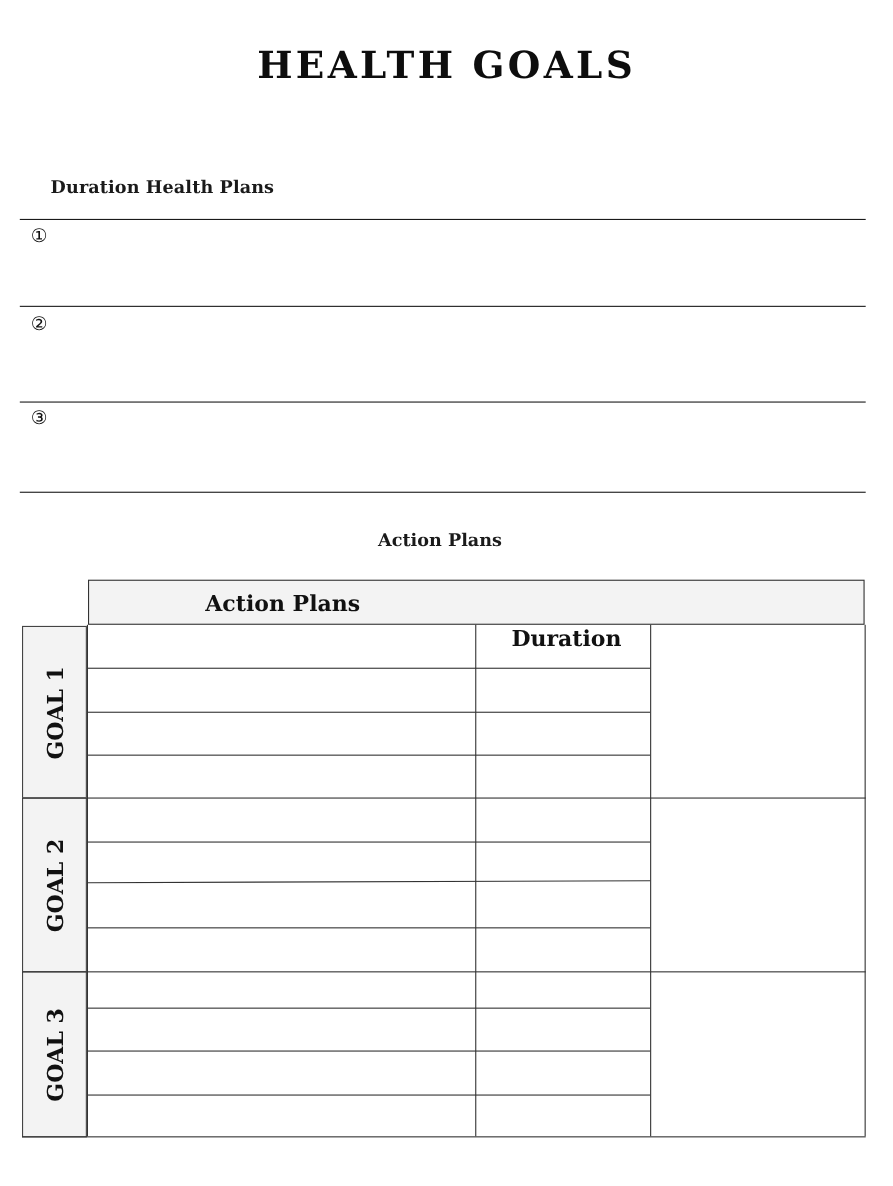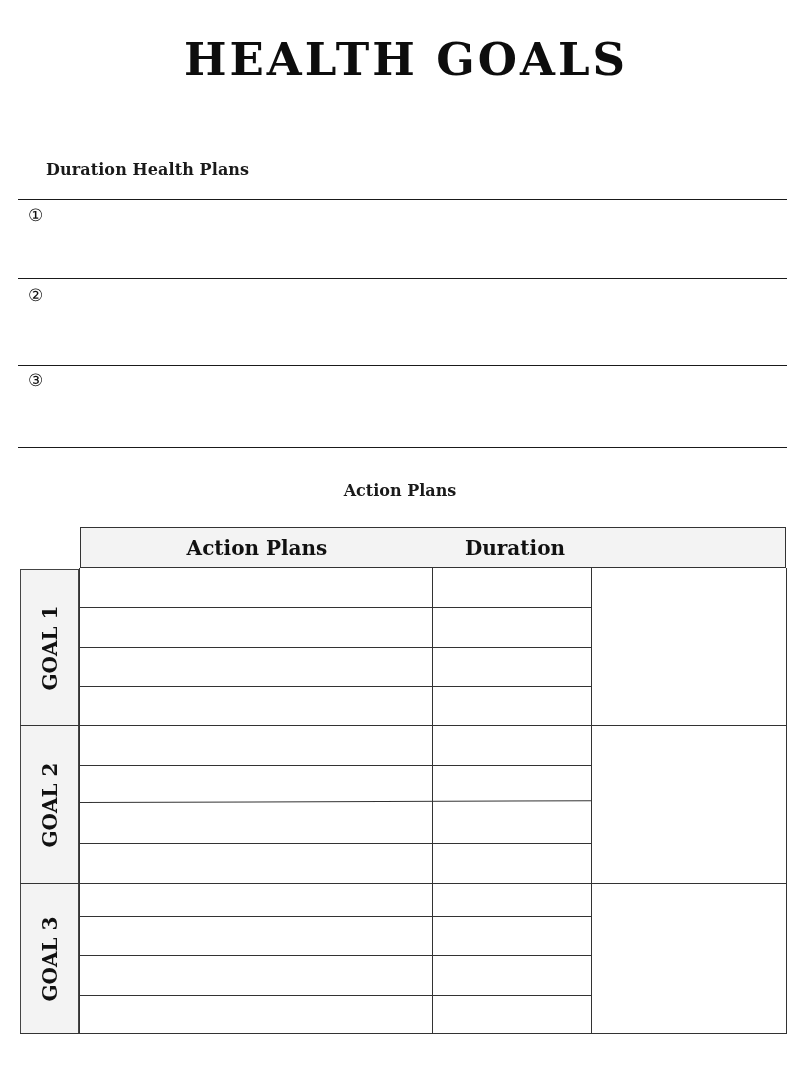--- a/index.html
+++ b/index.html
@@ -1,20 +1,20 @@
 <!DOCTYPE html>
 <html><head>
 <meta charset="utf-8">
 <style>
   html, body { margin: 0; padding: 0; background: #ffffff; }
   body { width: 812px; height: 1078px; position: relative; overflow: hidden;
          font-family: "DejaVu Serif", "Liberation Serif", serif; color: #111; }
   .abs { position: absolute; }
   .title { left: 0; width: 812px; top: 30px; text-align: center;
-           font-family: "DejaVu Serif", serif; font-weight: bold; font-size: 45px;
+           font-family: "DejaVu Serif", serif; font-weight: bold; font-size: 34px;
            letter-spacing: 3px; color: #0d0d0d; line-height: 60px; }
   .subtitle { left: 46px; top: 160px; font-size: 16px; font-weight: bold; color: #1a1a1a;
               font-family: "DejaVu Serif", serif; letter-spacing: 0.1px; }
   .hline { left: 18px; width: 769px; height: 0; border-top: 1.5px solid #1a1a1a; }
   .circ { left: 28px; font-size: 17px; line-height: 20px; color: #111; }
   .section-label { left: 0; width: 800px; top: 481px; text-align: center;
                    font-size: 16px; font-weight: bold; color: #1a1a1a; }
   .thead { left: 80px; top: 527px; width: 706px; height: 41px; background: #f3f3f3;
            border: 1px solid #333; box-sizing: border-box; }
   .th { position: absolute; top: 0; height: 41px; line-height: 41px; text-align: center;
@@ -45,21 +45,21 @@
 <div class="abs hline" style="top:365px;"></div>
 <div class="abs circ" style="top:370px;">③</div>
 <div class="abs" style="left:60px; top:370px; width:720px; height:70px;"></div>
 
 <div class="abs hline" style="top:447px;"></div>
 
 <div class="abs section-label">Action Plans</div>
 
 <div class="abs thead">
   <div class="th" style="left:0; width:352px;">Action Plans</div>
-  <div class="th" style="left:352px; width:164px;">Duration</div>
+  <div class="th" style="left:352px; width:164px;margin-top:32px;">Duration</div>
 </div>
 
 <div class="abs goal" style="top:569px; height:157px;">
   <div class="goal-label">GOAL 1</div>
 </div>
 <div class="abs goal" style="top:725px; height:159px;">
   <div class="goal-label">GOAL 2</div>
 </div>
 <div class="abs goal" style="top:883px; height:151px;">
   <div class="goal-label">GOAL 3</div>

